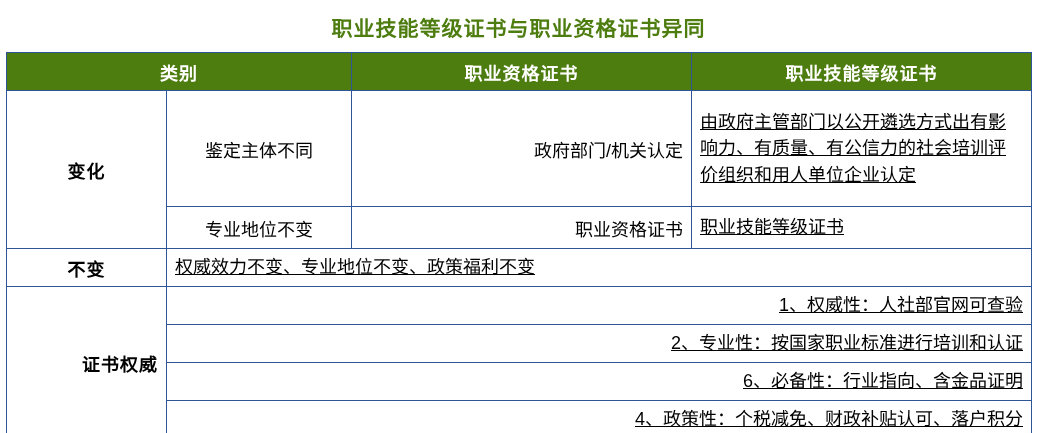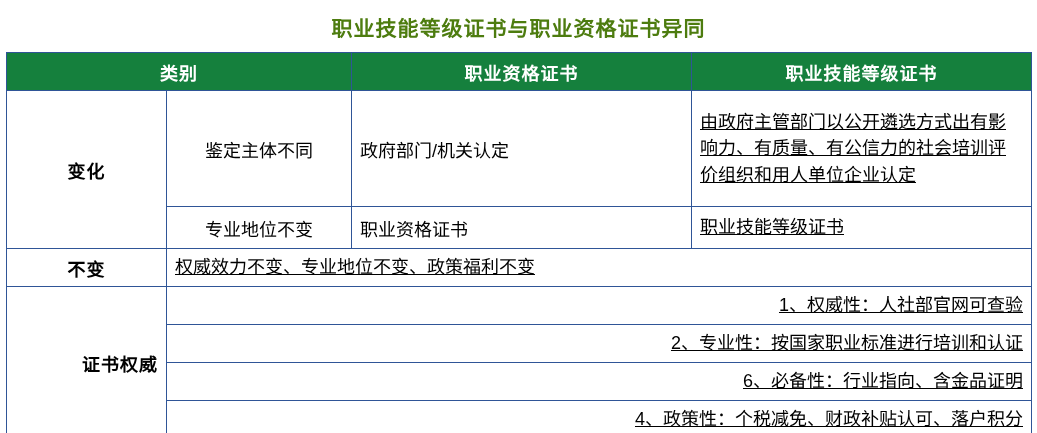--- a/index.html
+++ b/index.html
@@ -35,40 +35,40 @@
     table-layout: fixed;
   }
   table.cert-table td, table.cert-table th {
     border: 1px solid #2f5597;
     vertical-align: middle;
     font-size: 18px;
     padding: 4px 8px;
     box-sizing: border-box;
   }
   thead th {
-    background: #15803d;
+    background: #4d7c0f;
     color: #ffffff;
     font-weight: bold;
     text-align: center;
     height: 38px;
     font-size: 20px;
     letter-spacing: 1px;
   }
   .row-label {
     text-align: center;
     font-weight: bold;
     font-size: 20px;
     letter-spacing: 1px;
   }
   .sub-label {
     text-align: center;
     font-size: 18px;
   }
   .center-cell {
-    text-align: left;
+    text-align: right;
   }
   .left-cell {
     text-align: left;
     line-height: 1.45;
     text-decoration: underline;
   }
   .tall-cell {
     height: 116px;
     padding: 8px 10px;
   }

